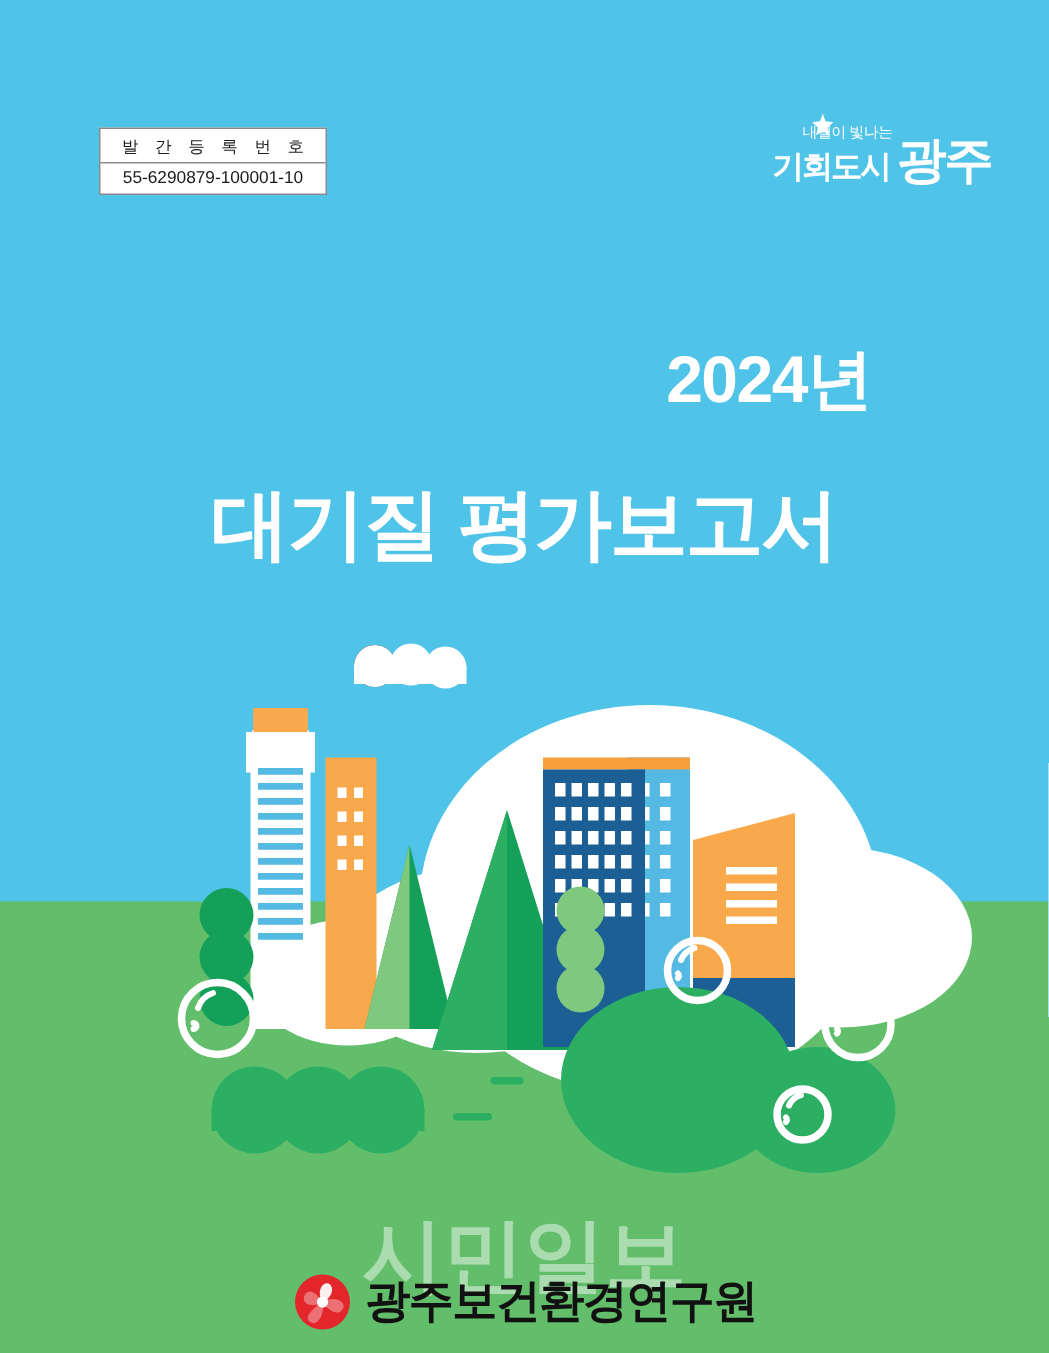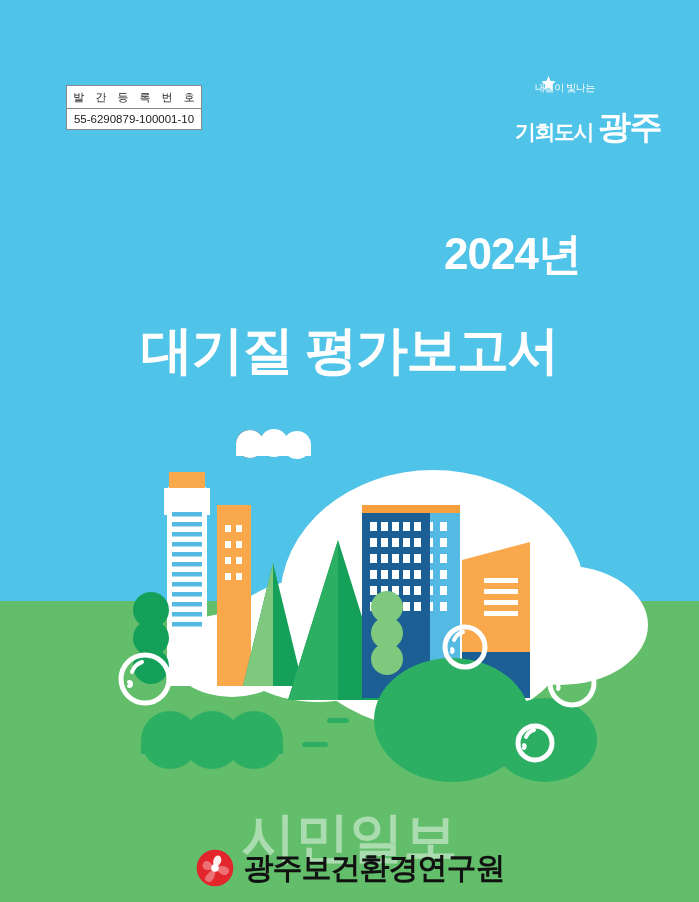--- a/index.html
+++ b/index.html
@@ -30,21 +30,21 @@
     position: absolute;
     left: 0; top: 601px;
     width: 699px; height: 301px;
     background: #63BE6B;
   }
 
   
   .reg-box {
     position: absolute;
     left: 66px; top: 85px;
-    width: 136px;
+    width: 152px;
     background: #ffffff;
     border: 1px solid #8a8a8a;
     box-sizing: border-box;
   }
   .reg-title {
     font-size: 11px;
     letter-spacing: 4px;
     text-align: center;
     padding: 4px 0 3px 4px;
     color: #1a1a1a;
@@ -98,21 +98,20 @@
     font-size: 21px;
     font-weight: bold;
     letter-spacing: -1.5px;
     line-height: 1;
   }
   .city-logo-name {
     font-size: 33px;
     font-weight: bold;
     letter-spacing: -1.5px;
     line-height: 0.92;
-    margin-top: 20px;
   }
 
   
   .title-year {
     position: absolute;
     right: 118px;
     top: 232px;
     font-size: 44px;
     font-weight: 700;
     color: #ffffff;

